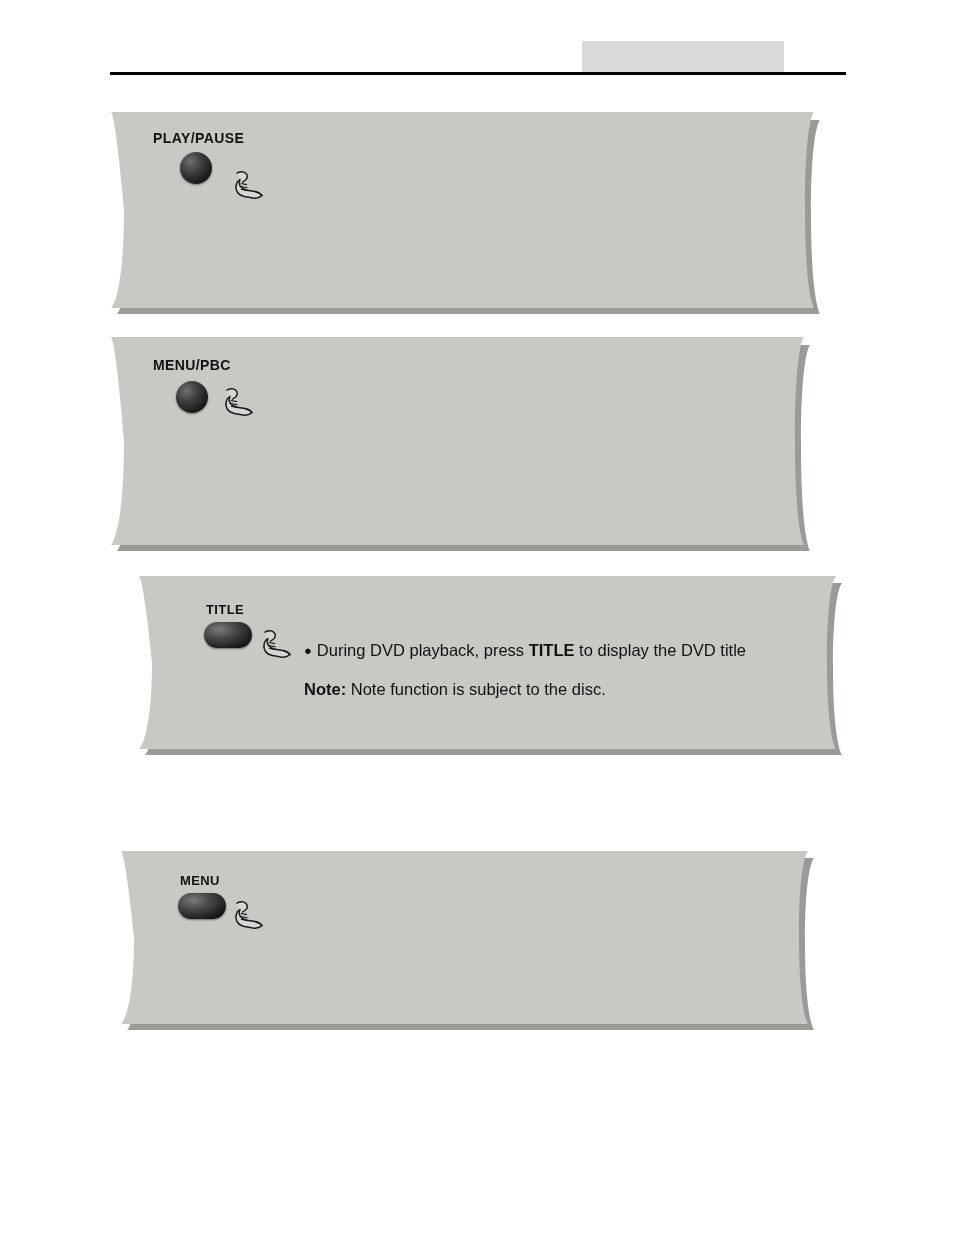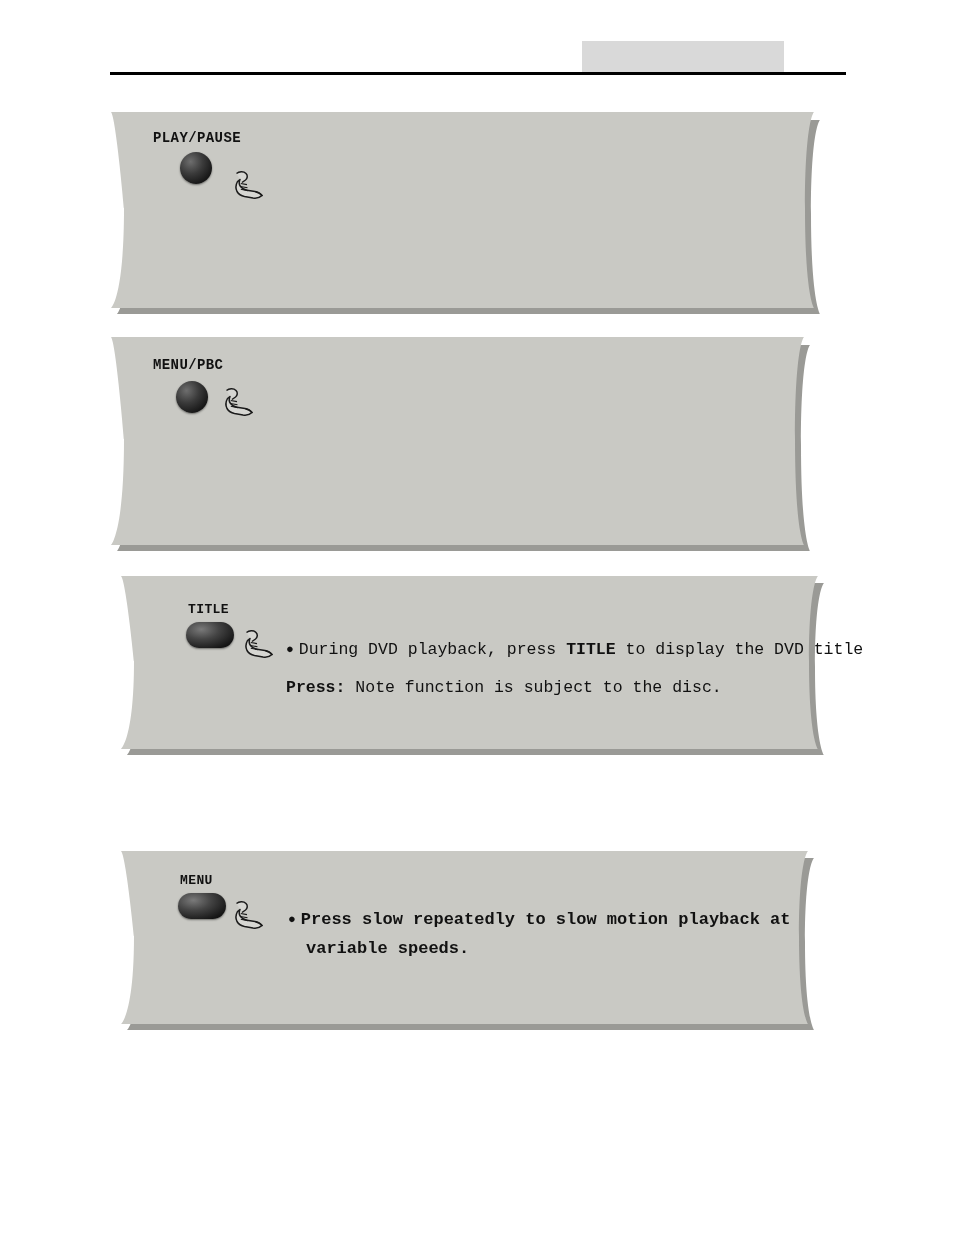--- a/index.html
+++ b/index.html
@@ -35,21 +35,20 @@
     left: 110px;
     top: 72px;
     width: 736px;
     height: 3px;
     background: #000000;
   }
 
   
   .ribbon {
     position: absolute;
-    font-family: Liberation Mono, monospace;
   }
   .ribbon svg {
     display: block;
     position: absolute;
     left: 0; top: 0;
   }
   .ribbon-content {
     position: absolute;
     left: 0; top: 0;
     width: 100%;
@@ -168,21 +167,21 @@
                    C30,31.5 26.5,32.5 23,32 L14.5,30.5
                    C11,29.8 8.5,28 7,25.5 C5.5,22.5 5.8,18.5 7.5,15.5 Z"></path>
           <path d="M10.8,17.5 L17,18.6 M10.3,20.5 L17.5,21.8 M10.8,23.3 L18,24.6" stroke-width="1.1" fill="none"></path>
           <path d="M25.5,25.8 C28.5,26.4 31,27.8 32.6,29.8" fill="none" stroke-width="1.2"></path>
         </g>
       </svg>
     </span>
   </div>
 </div>
 
-<div class="ribbon" style="left:118px; top:573px; width:720px; height:188px;">
+<div class="ribbon" style="left:136px; top:573px; width:720px; height:188px;">
   <svg width="720" height="188" viewBox="0 0 720 188">
     <path d="M22,94 C22,94 14,16 9,10 L706,10 C706,10 697,18 697,94 C697,170 706,182 706,182 L9,182 C9,182 22,172 22,94 Z" fill="#9a9a96"></path>
     <path d="M16,88 C16,88 8,8 3,3 L700,3 C700,3 691,11 691,88 C691,165 700,176 700,176 L3,176 C3,176 16,166 16,88 Z" fill="#c9c9c4"></path>
   </svg>
   <div class="ribbon-content">
     <span class="btn-label small" style="left:70px; top:29px;">TITLE</span>
     <span class="btn-oval" style="left:68px; top:49px;"></span>
     <span class="hand-icon" style="left:122px; top:52px;">
       <svg width="40" height="40" viewBox="0 0 40 40">
         <g fill="#d6d6d2" stroke="#1a1a1a" stroke-width="1.5" stroke-linejoin="round">
@@ -195,21 +194,21 @@
           <path d="M25.5,25.8 C28.5,26.4 31,27.8 32.6,29.8" fill="none" stroke-width="1.2"></path>
         </g>
       </svg>
     </span>
 
     <div class="panel-text" style="left:168px; top:58px;">
       <div>
         <span class="bullet">●</span><span>During DVD playback, press </span><b>TITLE</b><span> to display the DVD title</span>
       </div>
       <div>
-        <b>Press:</b><span> Note function is subject to the disc.</span>
+        <b>Note:</b><span> Note function is subject to the disc.</span>
       </div>
     </div>
   </div>
 </div>
 
 <div class="ribbon" style="left:118px; top:848px; width:710px; height:188px;">
   <svg width="710" height="188" viewBox="0 0 710 188">
     <path d="M22,94 C22,94 14,16 9,10 L696,10 C696,10 687,18 687,94 C687,170 696,182 696,182 L9,182 C9,182 22,172 22,94 Z" fill="#9a9a96"></path>
     <path d="M16,88 C16,88 8,8 3,3 L690,3 C690,3 681,11 681,88 C681,165 690,176 690,176 L3,176 C3,176 16,166 16,88 Z" fill="#c9c9c4"></path>
   </svg>
@@ -223,20 +222,14 @@
           <path d="M10,13.5 C9,15.5 9,18.5 10.5,20.5 C12,22.5 14.5,23.8 17,24.2
                    L25,25.5 C28,26 30.5,27.5 32,29.5
                    C30,31.5 26.5,32.5 23,32 L14.5,30.5
                    C11,29.8 8.5,28 7,25.5 C5.5,22.5 5.8,18.5 7.5,15.5 Z"></path>
           <path d="M10.8,17.5 L17,18.6 M10.3,20.5 L17.5,21.8 M10.8,23.3 L18,24.6" stroke-width="1.1" fill="none"></path>
           <path d="M25.5,25.8 C28.5,26.4 31,27.8 32.6,29.8" fill="none" stroke-width="1.2"></path>
         </g>
       </svg>
     </span>
 
-    <div class="panel-text bold" style="left:170px; top:57px;">
-      <div>
-        <span class="bullet">●</span><span>Press slow repeatedly to slow motion playback at</span>
-      </div>
-      <div class="indent-line">variable speeds.</div>
-    </div>
   </div>
 </div>
 
 </body></html>

